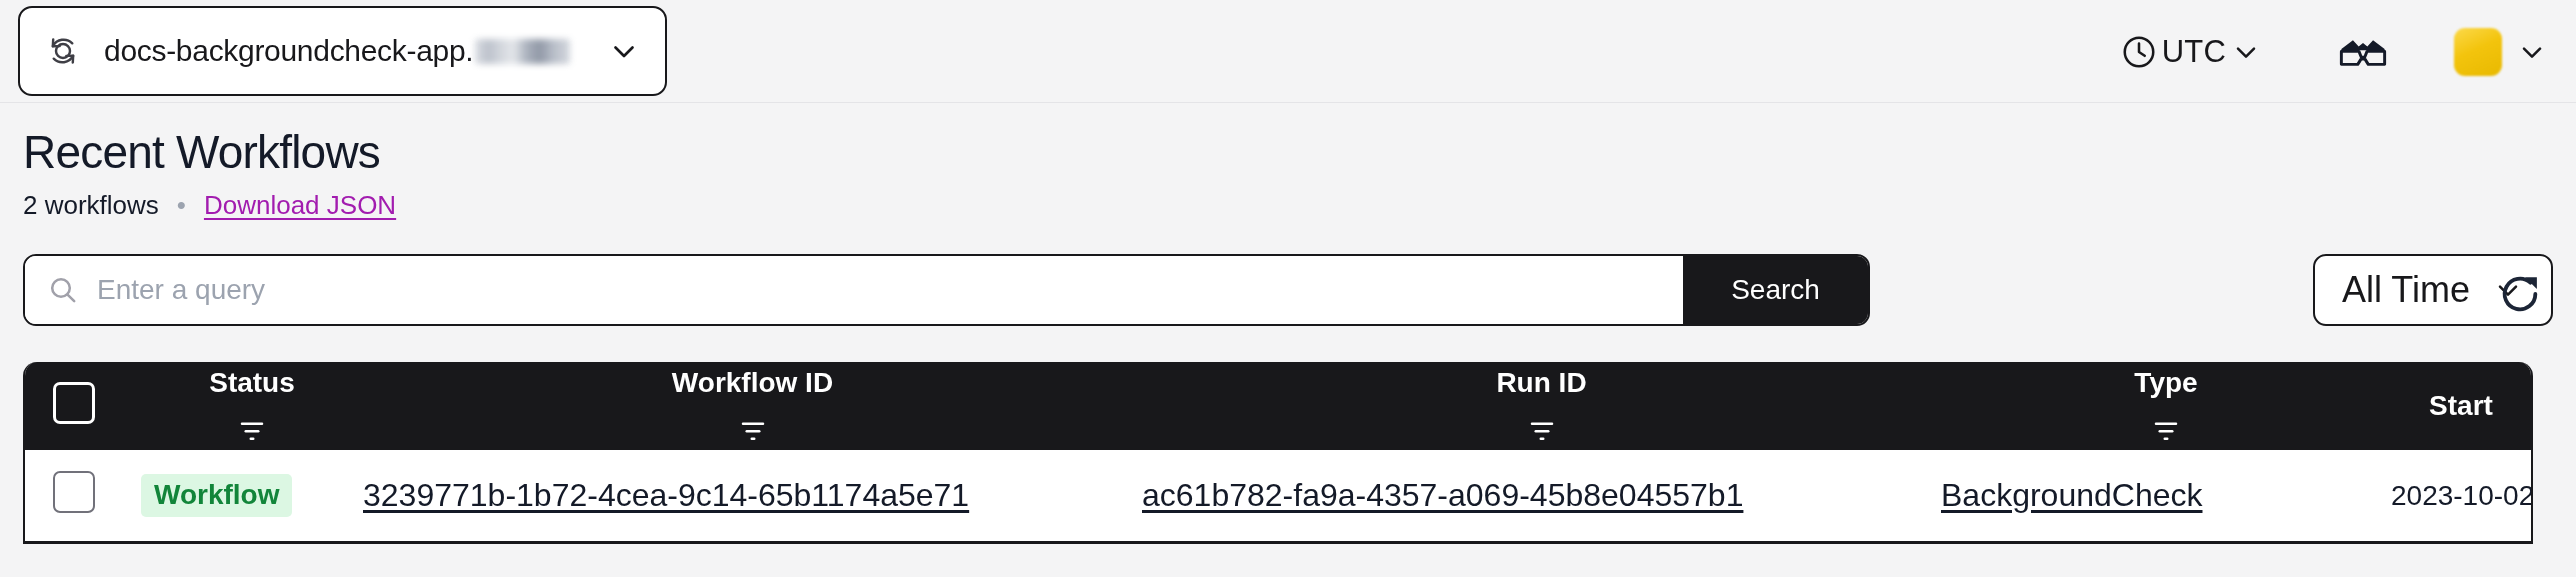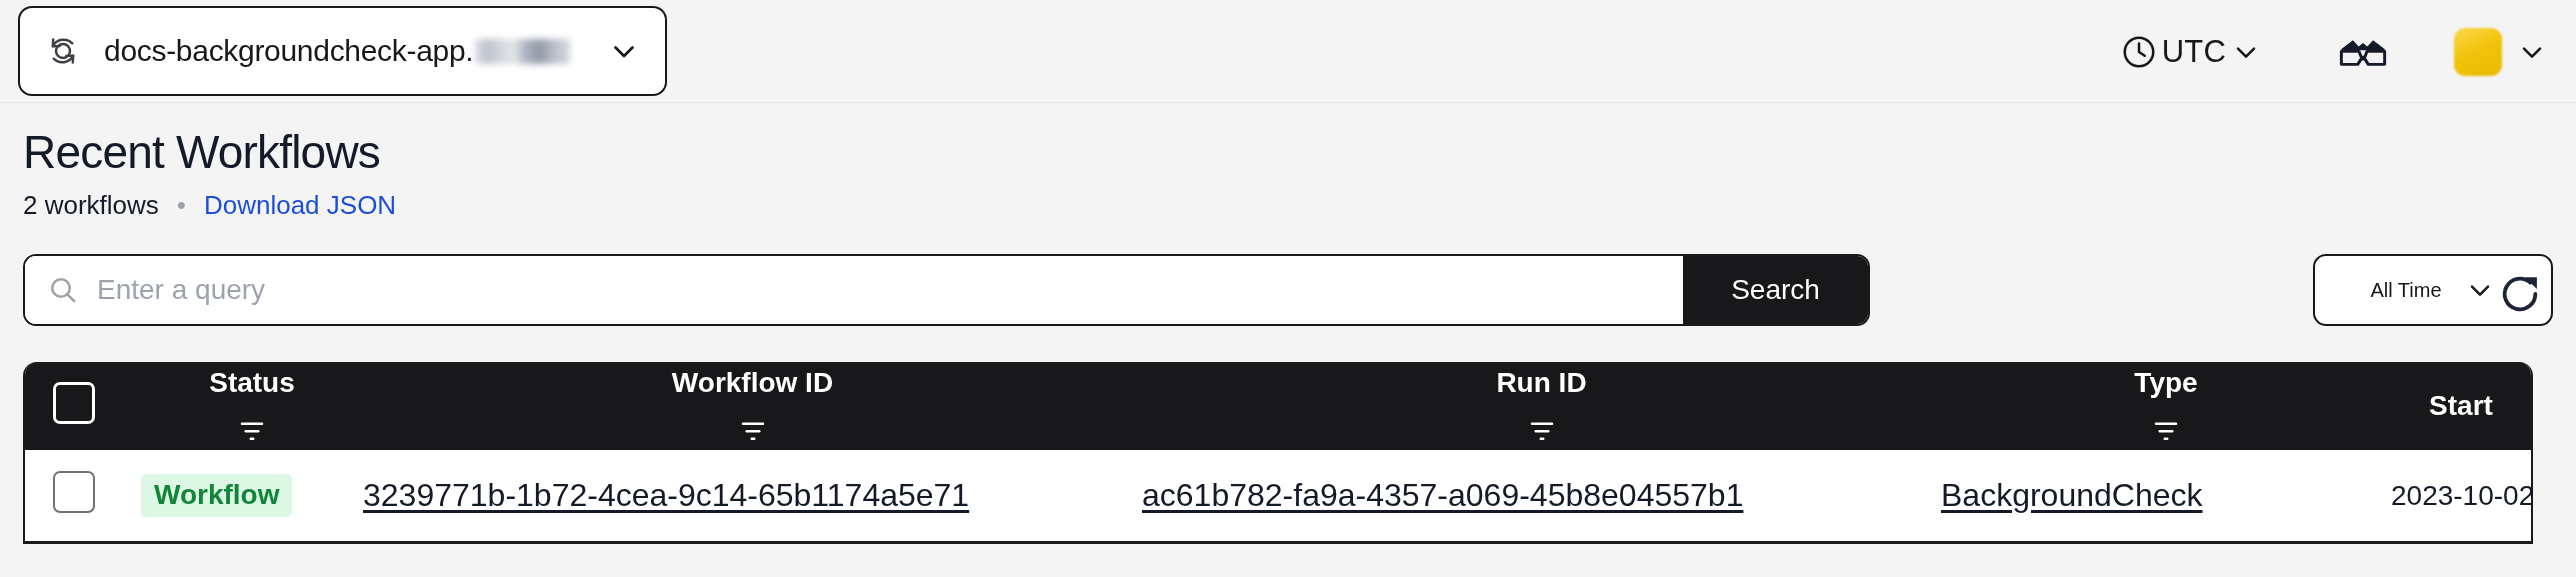--- a/index.html
+++ b/index.html
@@ -98,21 +98,22 @@
   .page-sub {
     margin-top: 14px;
     font-size: 26px;
     color: #141a28;
     display: flex;
     align-items: flex-end;
     gap: 18px;
   }
   .dot-sep { color: #9ca3af; font-size: 26px; }
   .dl-link {
-    color: #1d4ed8;
+    color: #a21caf;
+    text-decoration: underline;
     text-underline-offset: 4px;
     cursor: pointer;
   }
   .refresh-btn {
     position: absolute;
     right: 33px;
     top: 168px;
     width: 46px; height: 46px;
     color: #1c2536;
     cursor: pointer;
@@ -169,21 +170,21 @@
     background: #ffffff;
     border: 2.5px solid #18181b;
     border-radius: 13px;
     display: flex;
     align-items: center;
     justify-content: center;
     gap: 22px;
     padding: 0 26px;
     cursor: pointer;
   }
-  .time-label { font-size: 20px; color: #18181b; }
+  .time-label { font-size: 36px; color: #18181b; }
 
   
   .table-wrap {
     margin-top: 36px;
     width: 2510px;
     border-radius: 14px 14px 0 0;
     overflow: hidden;
     border-left: 2.5px solid #18181b;
     border-right: 2.5px solid #18181b;
   }

